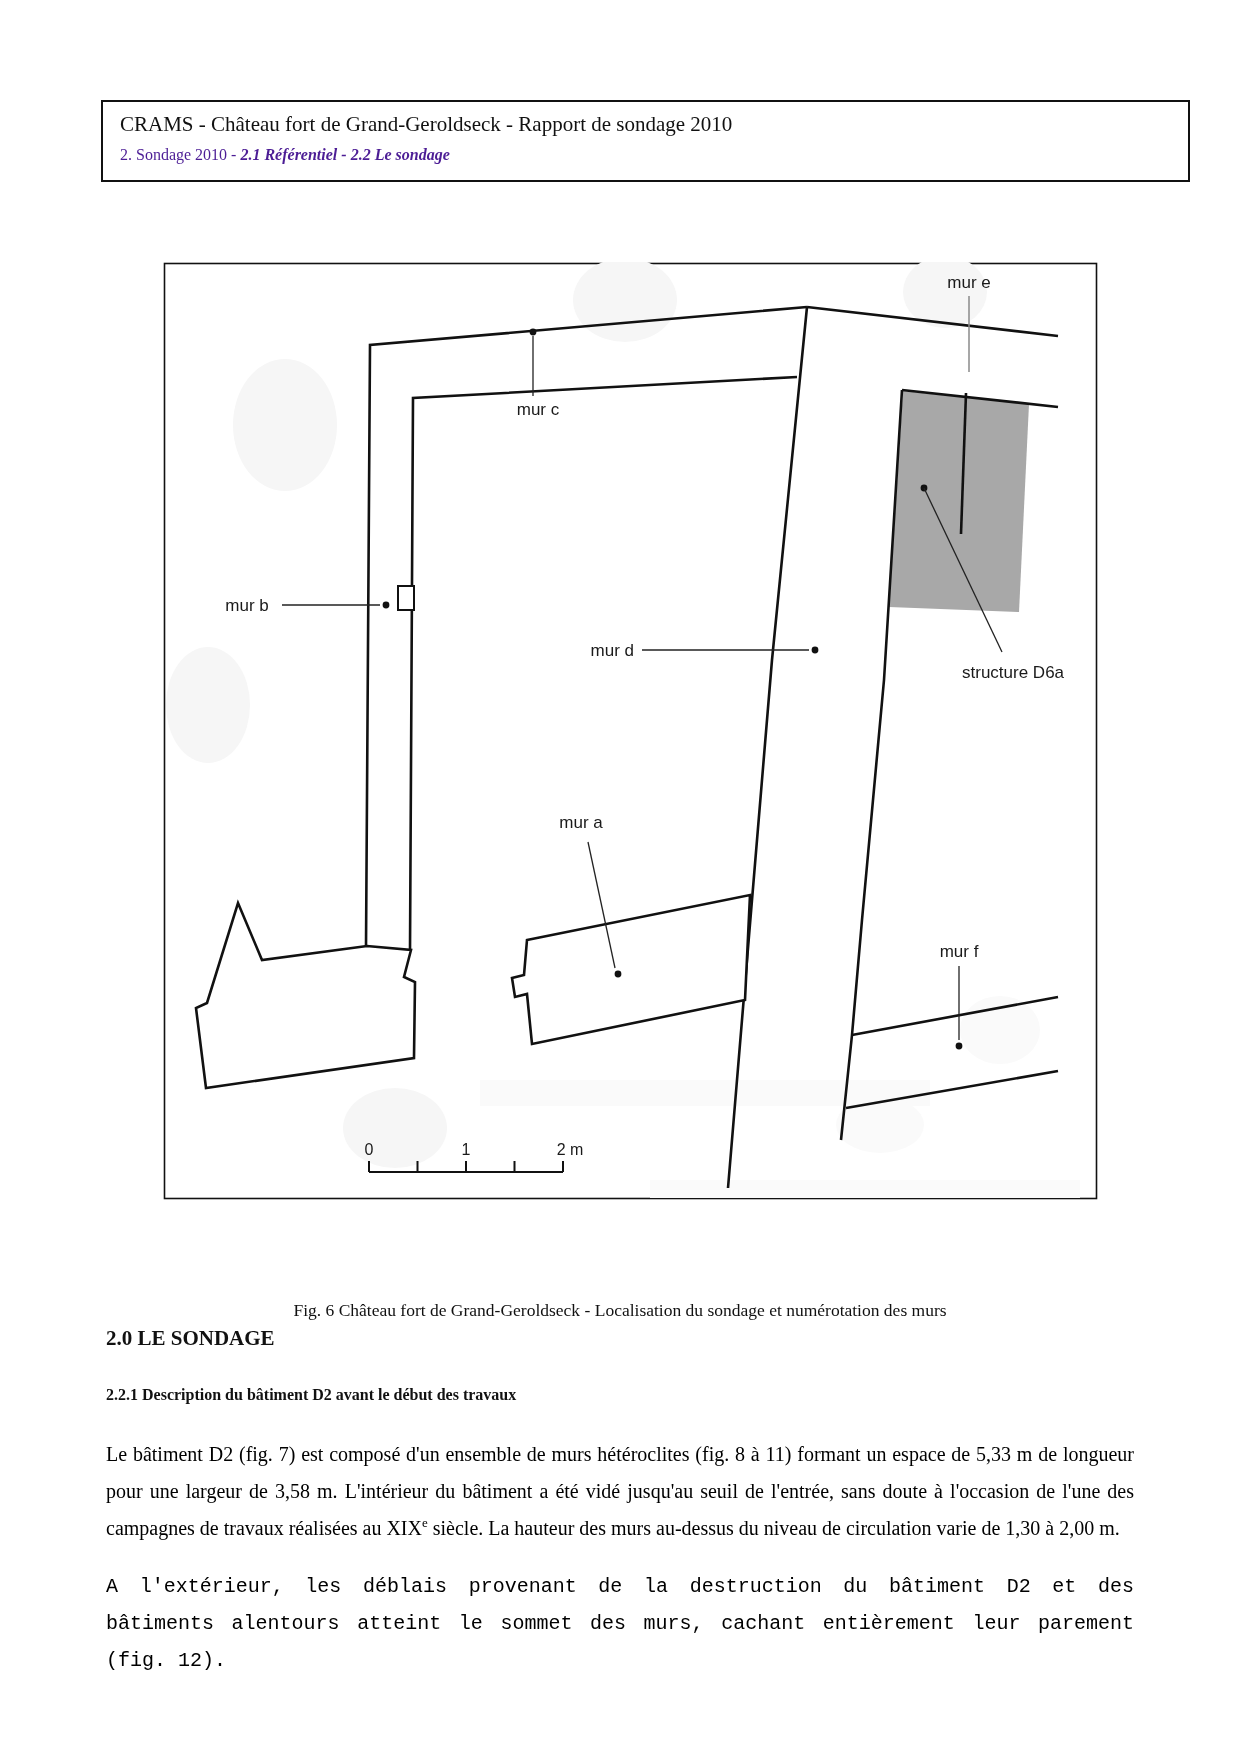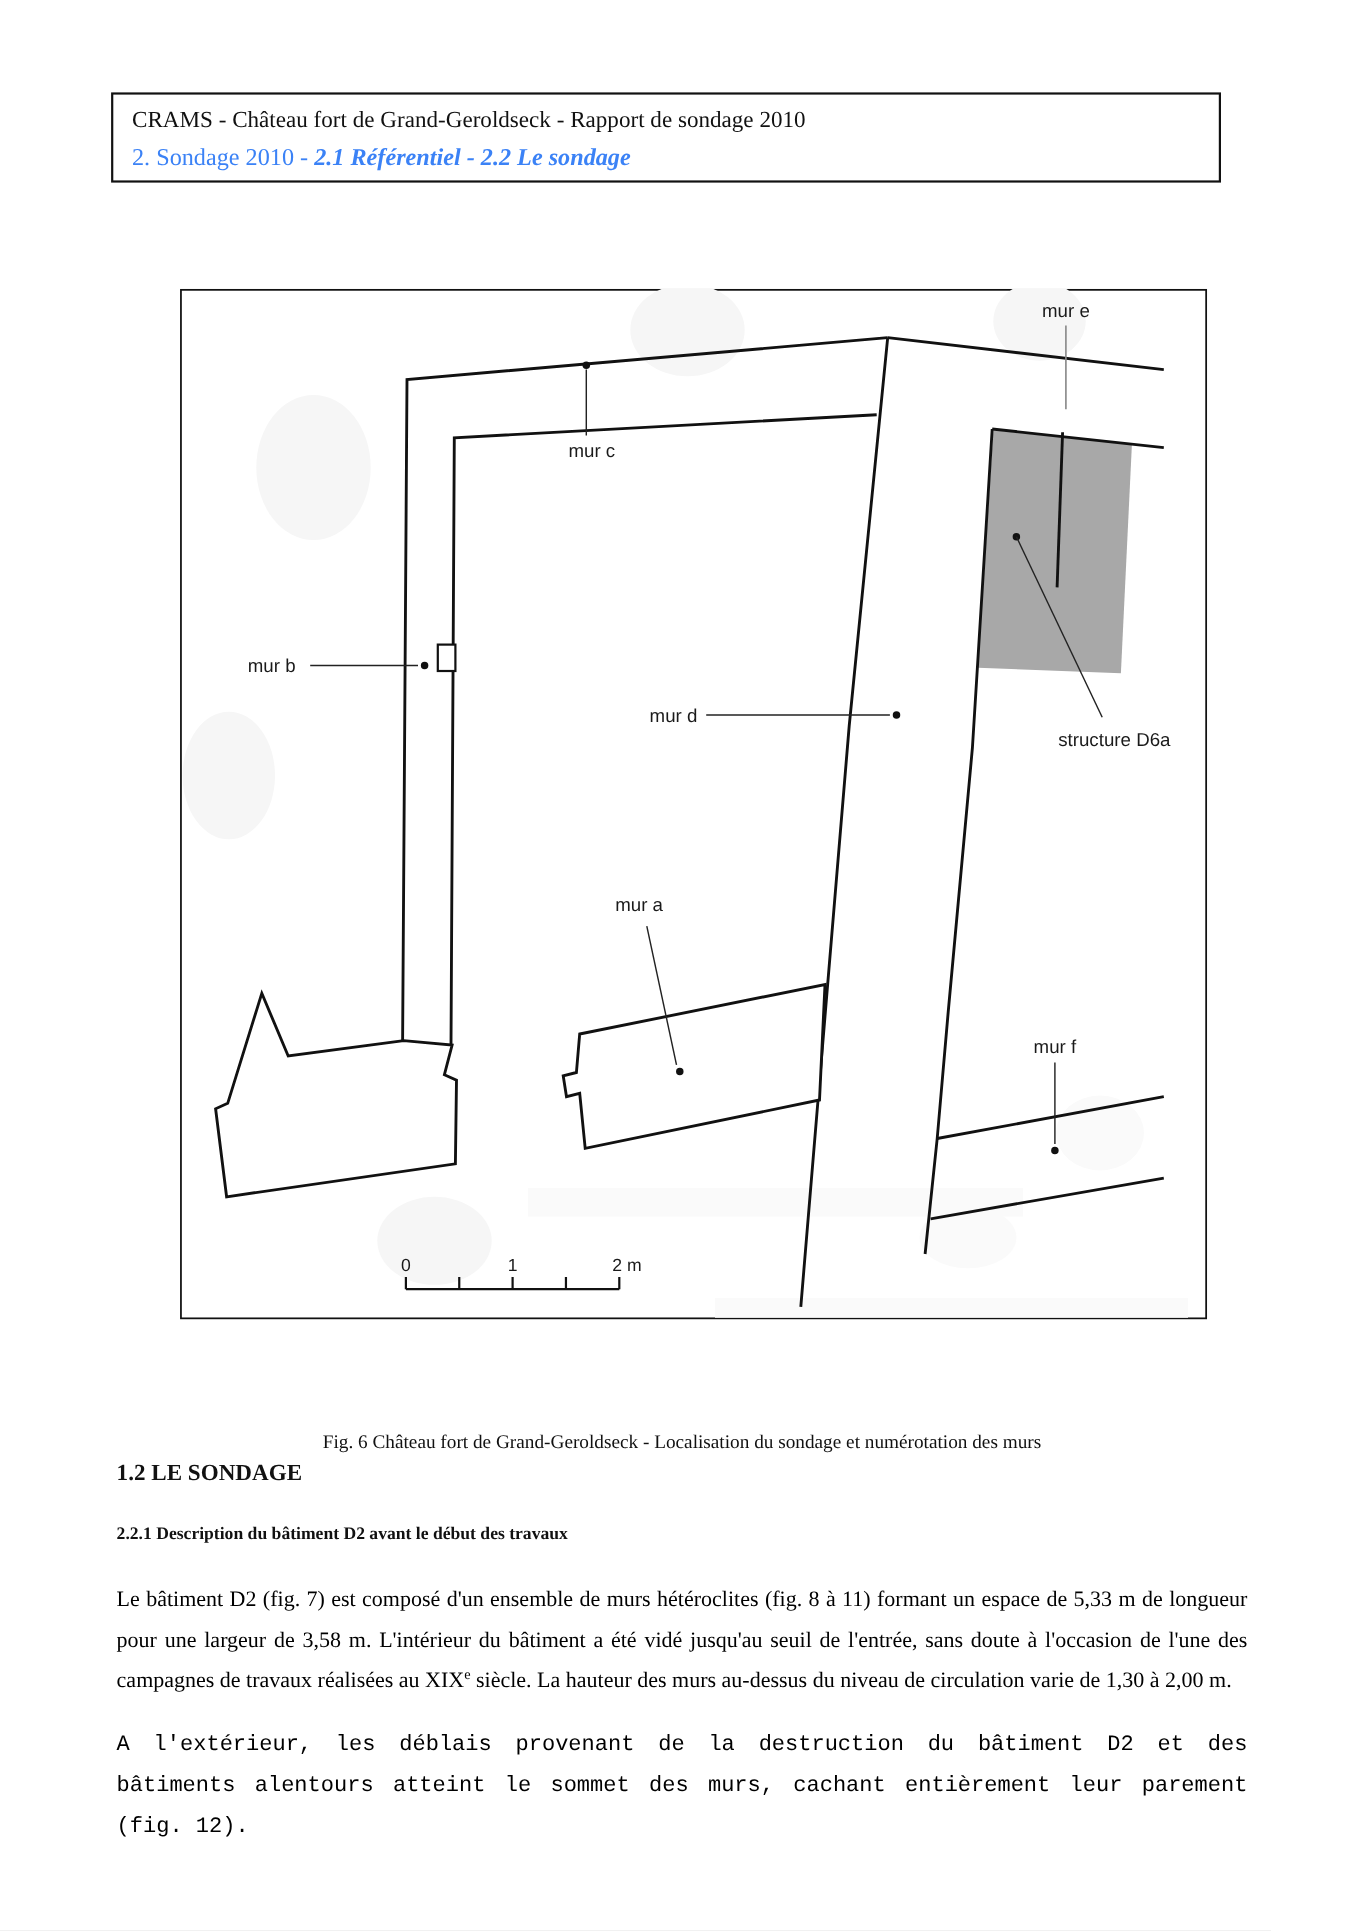--- a/index.html
+++ b/index.html
@@ -3,28 +3,28 @@
 <meta charset="utf-8">
 <style>
   html,body{margin:0;padding:0;background:#e8e8e8;}
   #page{
     position:relative;width:1240px;height:1755px;background:#ffffff;
     font-family:"Liberation Serif", serif;color:#111;overflow:hidden;
     margin:0 auto;
   }
   
   .header-box{
-    position:absolute;left:101px;top:84px;width:1009px;height:82px;
+    position:absolute;left:101px;top:100px;width:1089px;height:82px;
     border:2px solid #111;box-sizing:border-box;background:#fff;
   }
   .header-line1{
     position:absolute;left:17px;top:10px;font-size:21px;white-space:nowrap;color:#111;
   }
   .header-line2{
-    position:absolute;left:17px;top:44px;font-size:22px;white-space:nowrap;color:#3b82f6;
+    position:absolute;left:17px;top:44px;font-size:16px;white-space:nowrap;color:#4c1d95;
   }
   .header-line2 .bi{font-weight:bold;font-style:italic;}
   
   .fig-wrap{position:absolute;left:163px;top:262px;width:935px;height:752px;}
   .fig-wrap svg{display:block;}
   .wall{fill:none;stroke:#111;stroke-width:2.6;stroke-linejoin:miter;stroke-linecap:butt;}
   .wallfill{fill:#ffffff;stroke:#111;stroke-width:2.6;stroke-linejoin:miter;}
   .leader{stroke:#222;stroke-width:1.3;fill:none;}
   .leader-gray{stroke:#8a8a8a;stroke-width:1.5;fill:none;}
   .dot{fill:#111;stroke:none;}
@@ -139,20 +139,20 @@
         <path d="M369,1172 H563 M369,1172 V1161 M417.5,1172 V1161 M466,1172 V1161 M514.5,1172 V1161 M563,1172 V1161" fill="none" stroke="#111" stroke-width="2"></path>
         <text class="scalelabel" x="369" y="1155" text-anchor="middle">0</text>
         <text class="scalelabel" x="466" y="1155" text-anchor="middle">1</text>
         <text class="scalelabel" x="570" y="1155" text-anchor="middle">2 m</text>
       </g>
     </svg>
   </div>
 
   <div class="caption">Fig. 6  Château fort de Grand-Geroldseck - Localisation du sondage et numérotation des murs</div>
 
-  <div class="h-22">1.2 LE SONDAGE</div>
+  <div class="h-22">2.0 LE SONDAGE</div>
   <div class="h-221">2.2.1 Description du bâtiment D2 avant le début des travaux</div>
 
   <p class="body-p p1"><span>Le bâtiment D2 (fig. 7) est composé d'un ensemble de murs hétéroclites (fig. 8 à 11) formant un espace de 5,33 m de longueur pour une largeur de 3,58 m. L'intérieur du bâtiment a été vidé jusqu'au seuil de l'entrée, sans doute à l'occasion de l'une des campagnes de travaux réalisées au XIX</span><sup>e</sup><span> siècle. La hauteur des murs au-dessus du niveau de circulation varie de 1,30 à 2,00 m.</span></p>
 
   <p class="body-p p2">A l'extérieur, les déblais provenant de la destruction du bâtiment D2 et des bâtiments alentours atteint le sommet des murs, cachant entièrement  leur parement (fig. 12).</p>
 
 </div>
 
 </body></html>

